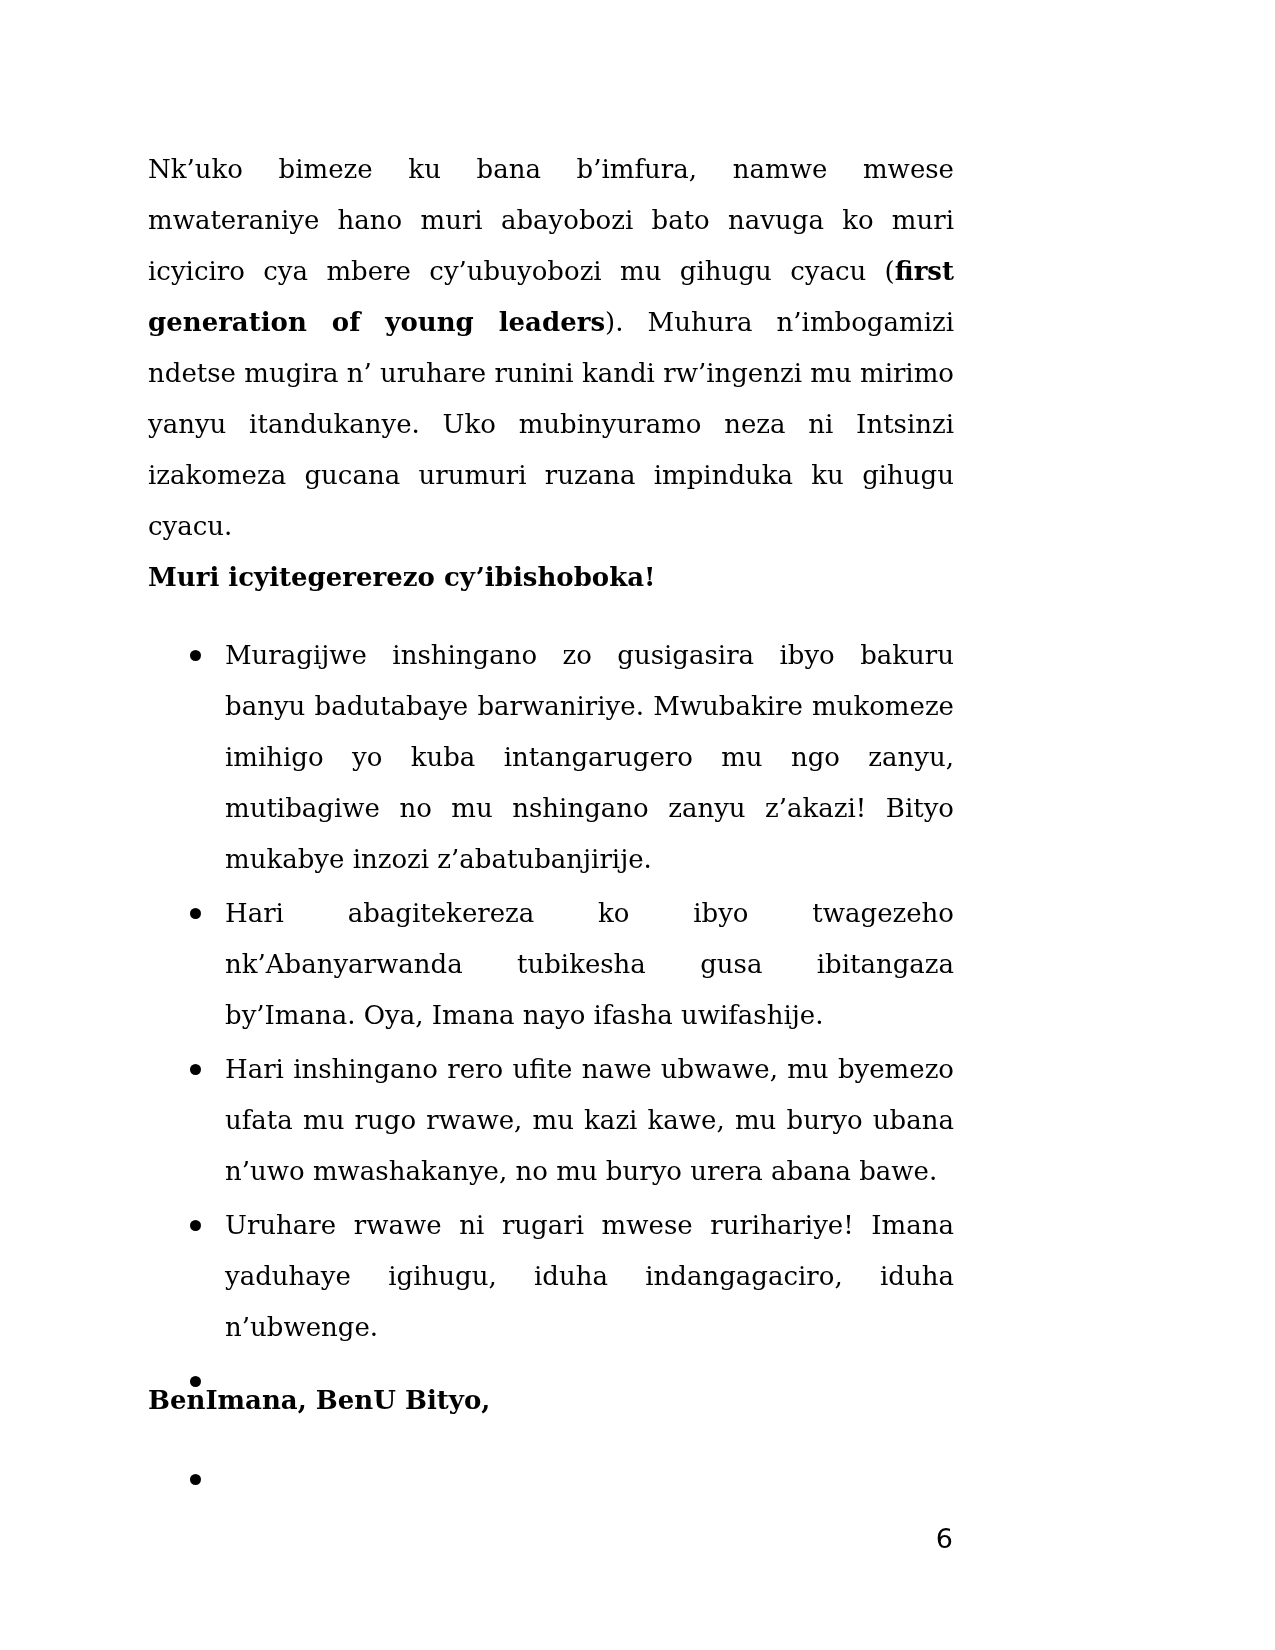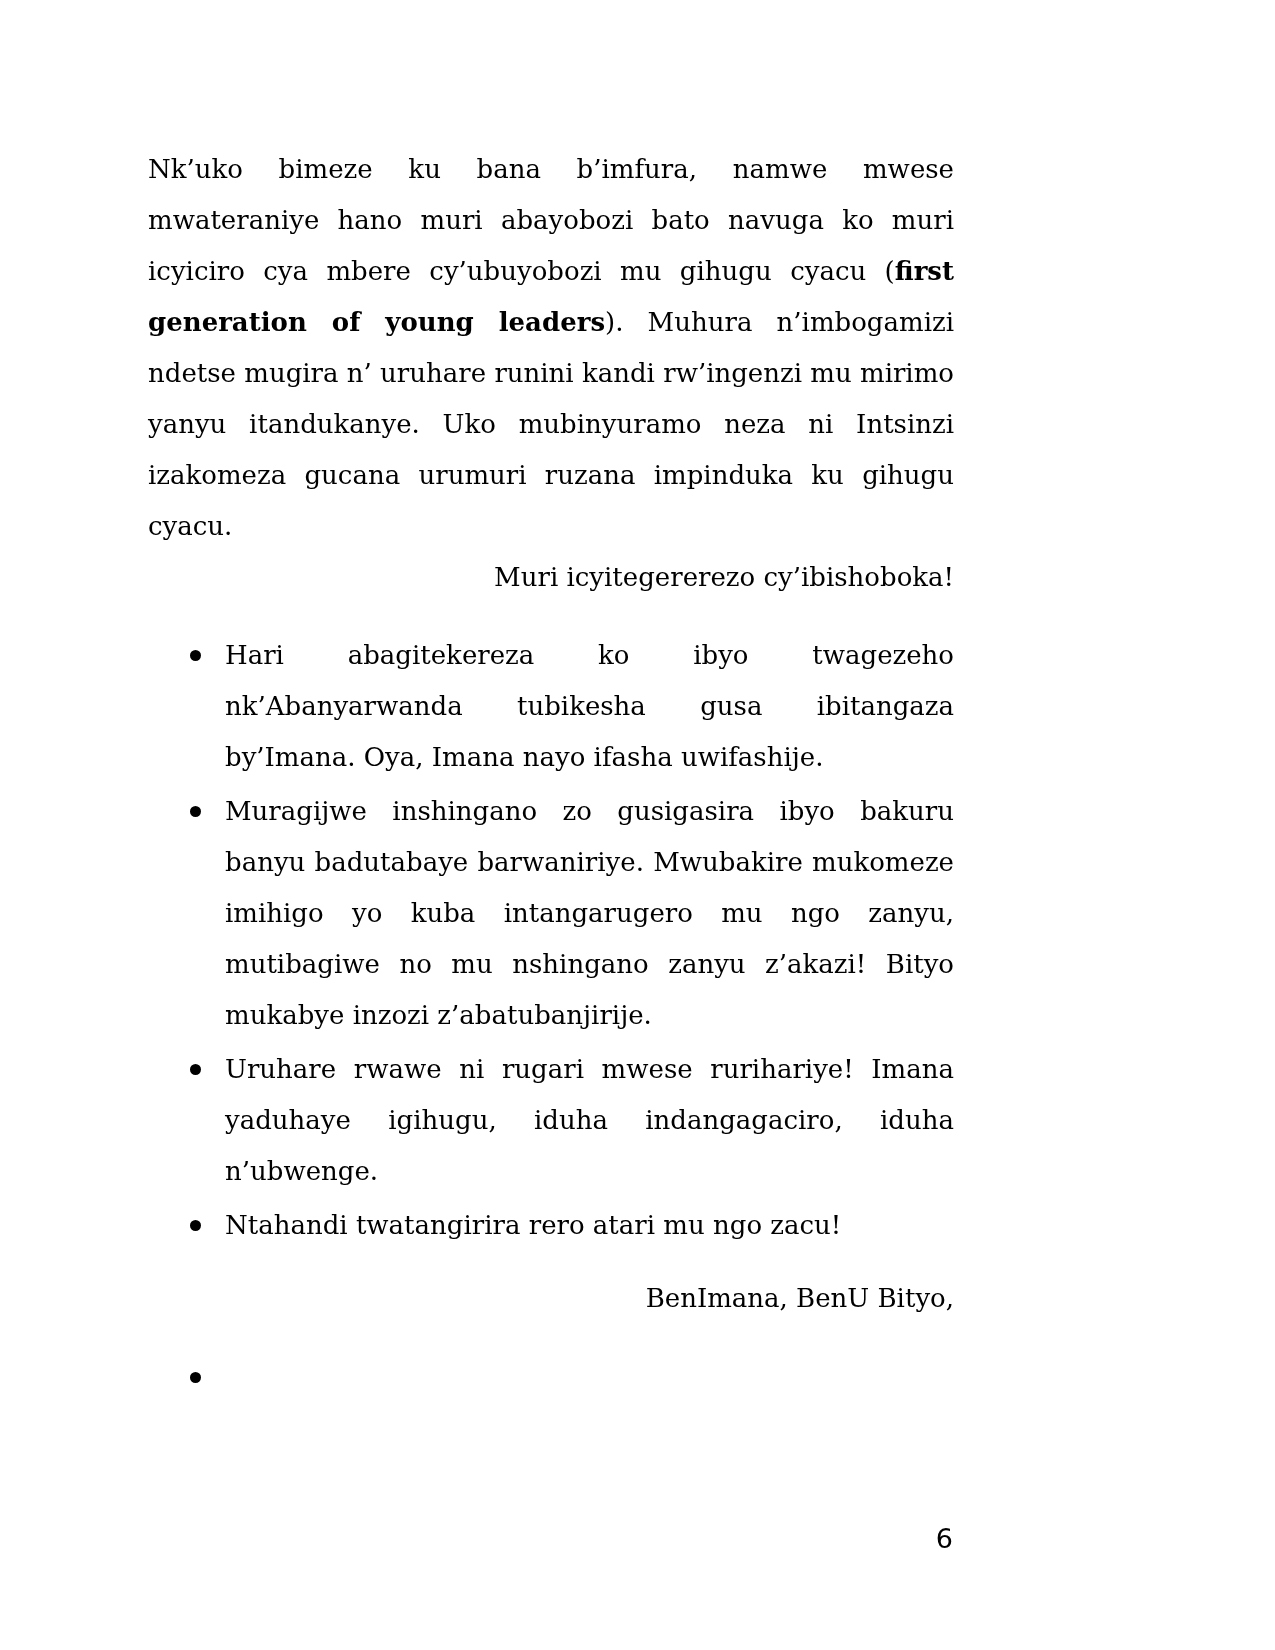--- a/index.html
+++ b/index.html
@@ -18,22 +18,22 @@
     line-height: 51px;
     box-sizing: border-box;
     padding: 144px 152px 0 148px;
     overflow: hidden;
   }
   p { margin: 0; }
   .body-text {
     text-align: justify;
   }
   .heading {
-    font-weight: normal;
-    text-align: right;
+    font-weight: bold;
+    text-align: left;
   }
   .bold { font-weight: bold; }
   .bullet-list {
     list-style: none;
     margin: 0;
     padding: 0;
   }
   .list-1 { margin-top: 27px; }
   .list-2 { margin-top: 28px; }
   .bullet-list li {
@@ -65,24 +65,25 @@
 </head>
 <body>
 
 <div class="page">
 
   <p class="body-text"><span>Nk’uko bimeze ku bana b’imfura, namwe mwese mwateraniye hano muri abayobozi bato navuga ko muri icyiciro cya mbere cy’ubuyobozi mu gihugu cyacu (</span><span class="bold">first generation of young leaders</span><span>). Muhura n’imbogamizi ndetse mugira n’ uruhare runini kandi rw’ingenzi mu mirimo yanyu itandukanye. Uko mubinyuramo neza ni Intsinzi izakomeza gucana urumuri ruzana impinduka ku gihugu cyacu.</span></p>
 
   <p class="heading">Muri icyitegererezo cy’ibishoboka!</p>
 
   <ul class="bullet-list list-1">
+    <li><span class="bullet"></span><span class="li-text">Muragijwe inshingano zo gusigasira ibyo bakuru banyu badutabaye barwaniriye. Mwubakire mukomeze imihigo yo kuba intangarugero mu ngo zanyu, mutibagiwe no mu nshingano zanyu z’akazi! Bityo mukabye inzozi z’abatubanjirije.</span></li>
     <li><span class="bullet"></span><span class="li-text">Hari abagitekereza ko ibyo twagezeho nk’Abanyarwanda tubikesha gusa ibitangaza by’Imana. Oya, Imana nayo ifasha uwifashije.</span></li>
-    <li><span class="bullet"></span><span class="li-text">Muragijwe inshingano zo gusigasira ibyo bakuru banyu badutabaye barwaniriye. Mwubakire mukomeze imihigo yo kuba intangarugero mu ngo zanyu, mutibagiwe no mu nshingano zanyu z’akazi! Bityo mukabye inzozi z’abatubanjirije.</span></li>
+    <li><span class="bullet"></span><span class="li-text">Hari inshingano rero ufite nawe ubwawe, mu byemezo ufata mu rugo rwawe, mu kazi kawe, mu buryo ubana n’uwo mwashakanye, no mu buryo urera abana bawe.</span></li>
     <li><span class="bullet"></span><span class="li-text">Uruhare rwawe ni rugari mwese rurihariye! Imana yaduhaye igihugu, iduha indangagaciro, iduha n’ubwenge.</span></li>
-    <li><span class="bullet"></span><span class="li-text">Ntahandi twatangirira rero atari mu ngo zacu!</span></li>
+    <li><span class="bullet"></span></li>
   </ul>
 
   <p class="heading heading-2">BenImana, BenU Bityo,</p>
 
   <ul class="bullet-list list-2">
     <li><span class="bullet"></span></li>
   </ul>
 
   <div class="page-number">6</div>
 

